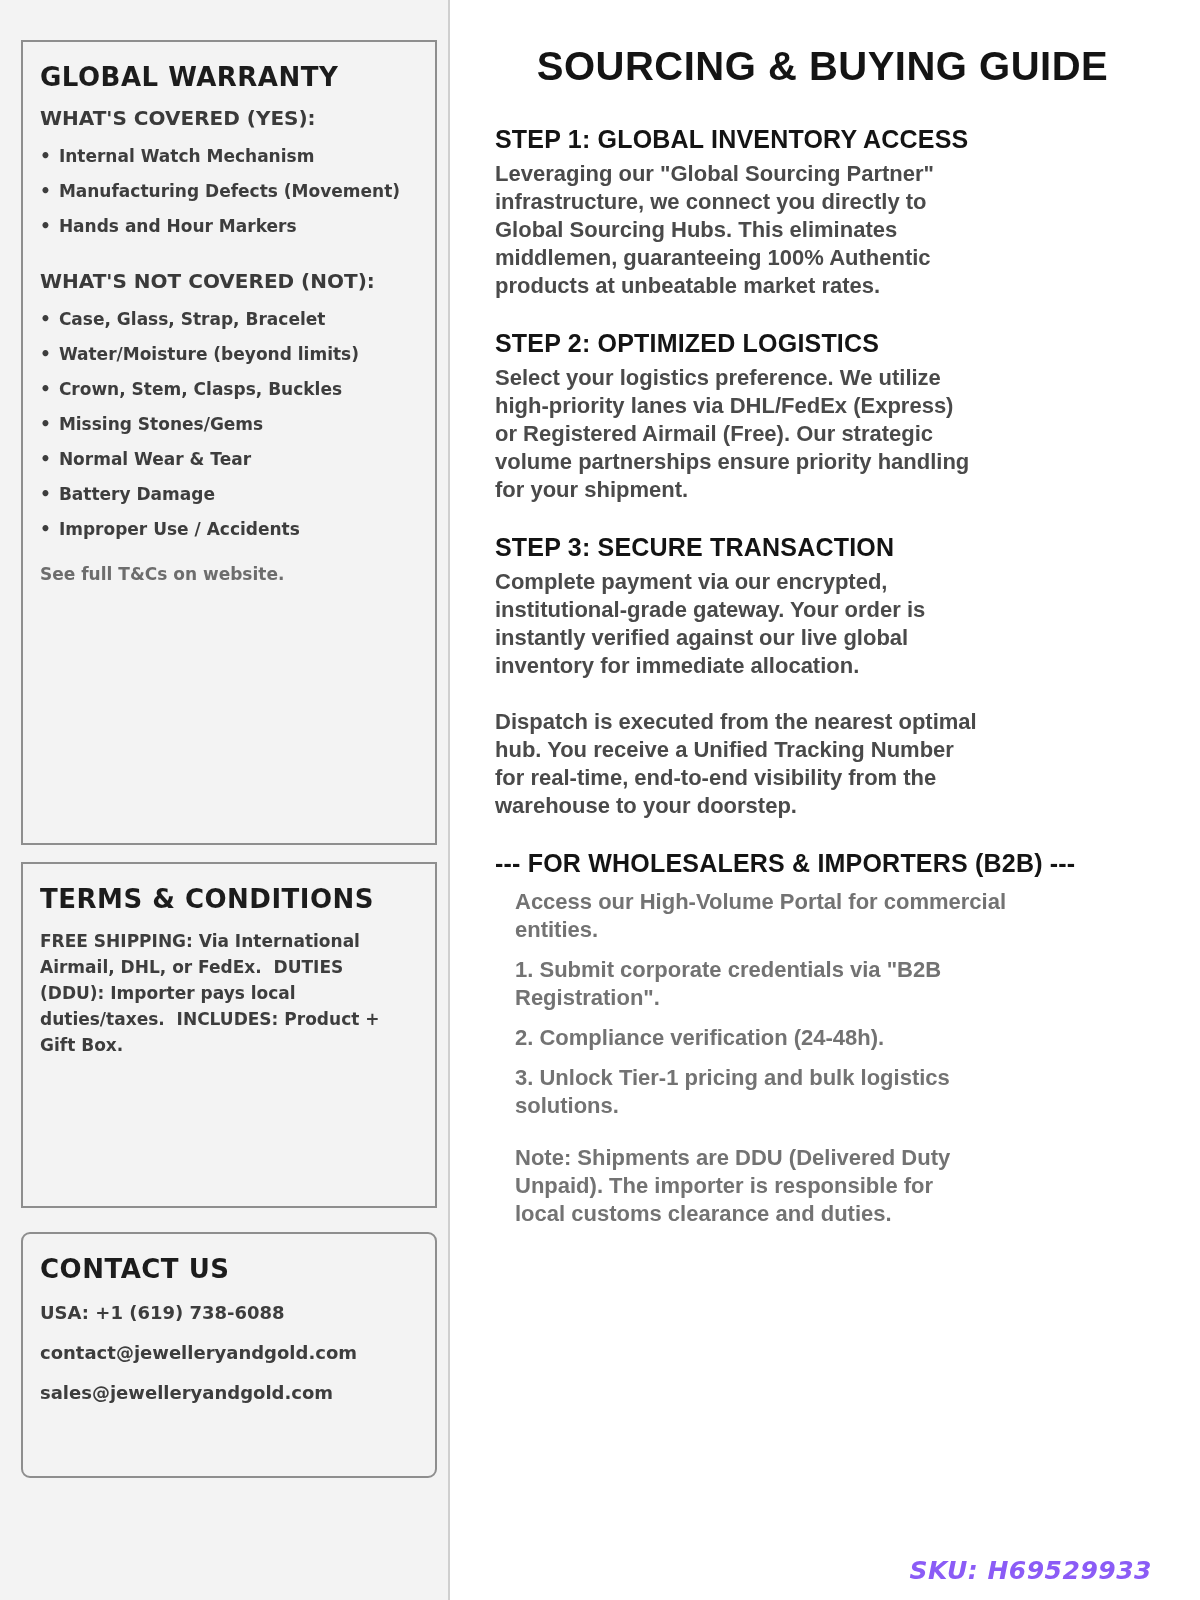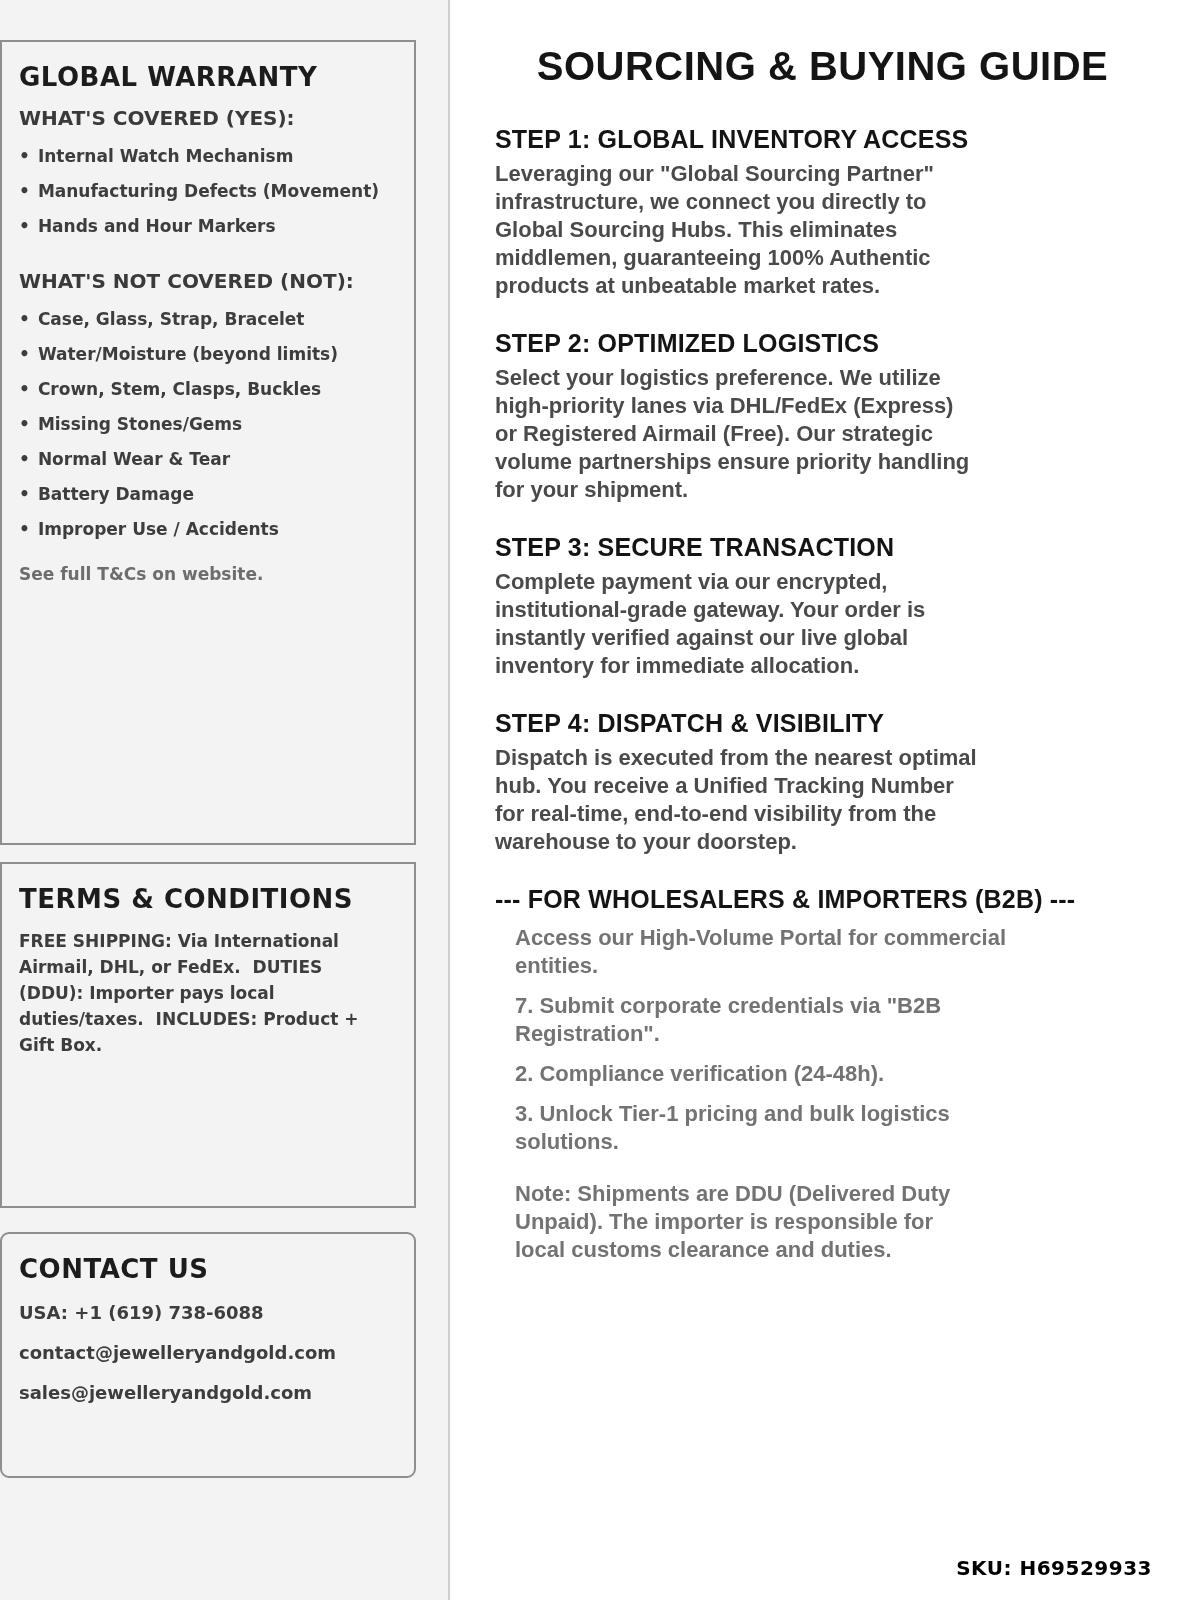--- a/index.html
+++ b/index.html
@@ -13,20 +13,21 @@
 
   
   .sidebar {
     position: absolute; left: 0; top: 0;
     width: 450px; height: 1600px;
     background: #f3f3f3;
     border-right: 2px solid #cfcfcf;
   }
   .side-box {
     width: 416px;
+    margin-left: 21px;
     border: 2px solid #8e8e8e;
     background: #f3f3f3;
     padding: 20px 17px 0 17px;
   }
   .box-warranty { margin-top: 40px; height: 805px; }
   .box-terms    { margin-top: 17px; height: 346px; }
   .box-contact  { margin-top: 24px; height: 246px; border-radius: 9px; }
 
   .side-title {
     font-size: 26px; font-weight: bold; color: #1c1c1c;
@@ -89,22 +90,23 @@
   .b2b-para {
     font-size: 22px; font-weight: bold; color: #737373;
     line-height: 28px; white-space: pre-wrap;
     max-width: 540px; margin-bottom: 12px; margin-left: 20px;
   }
   .b2b-note { margin-top: 24px; }
 
   .sku {
     position: absolute; right: 48px; top: 1556px;
     font-family: "DejaVu Sans", sans-serif;
-    font-size: 20px; font-weight: bold; color: #000000;
+    font-size: 25px; font-weight: bold; color: #8b5cf6;
     letter-spacing: 0.5px;
+    font-style: italic;
   }
 </style>
 </head>
 <body>
 
 <div class="page">
 
   <div class="sidebar">
 
     <div class="side-box box-warranty">
@@ -169,32 +171,31 @@
 
     <div class="step">
       <div class="step-heading">STEP 3: SECURE TRANSACTION</div>
       <div class="step-body">Complete payment via our encrypted,
 institutional-grade gateway. Your order is
 instantly verified against our live global
 inventory for immediate allocation.</div>
     </div>
 
     <div class="step">
-      <div class="step-heading">STEP 4: DISPATCH &amp; VISIBILITY</div>
       <div class="step-body">Dispatch is executed from the nearest optimal
 hub. You receive a Unified Tracking Number
 for real-time, end-to-end visibility from the
 warehouse to your doorstep.</div>
     </div>
 
     <div>
       <div class="b2b-heading">--- FOR WHOLESALERS &amp; IMPORTERS (B2B) ---</div>
       <div class="b2b-para">Access our High-Volume Portal for commercial
 entities.</div>
-      <div class="b2b-para">7. Submit corporate credentials via "B2B
+      <div class="b2b-para">1. Submit corporate credentials via "B2B
 Registration".</div>
       <div class="b2b-para">2. Compliance verification (24-48h).</div>
       <div class="b2b-para">3. Unlock Tier-1 pricing and bulk logistics
 solutions.</div>
       <div class="b2b-para b2b-note">Note: Shipments are DDU (Delivered Duty
 Unpaid). The importer is responsible for
 local customs clearance and duties.</div>
     </div>
   </div>
 

